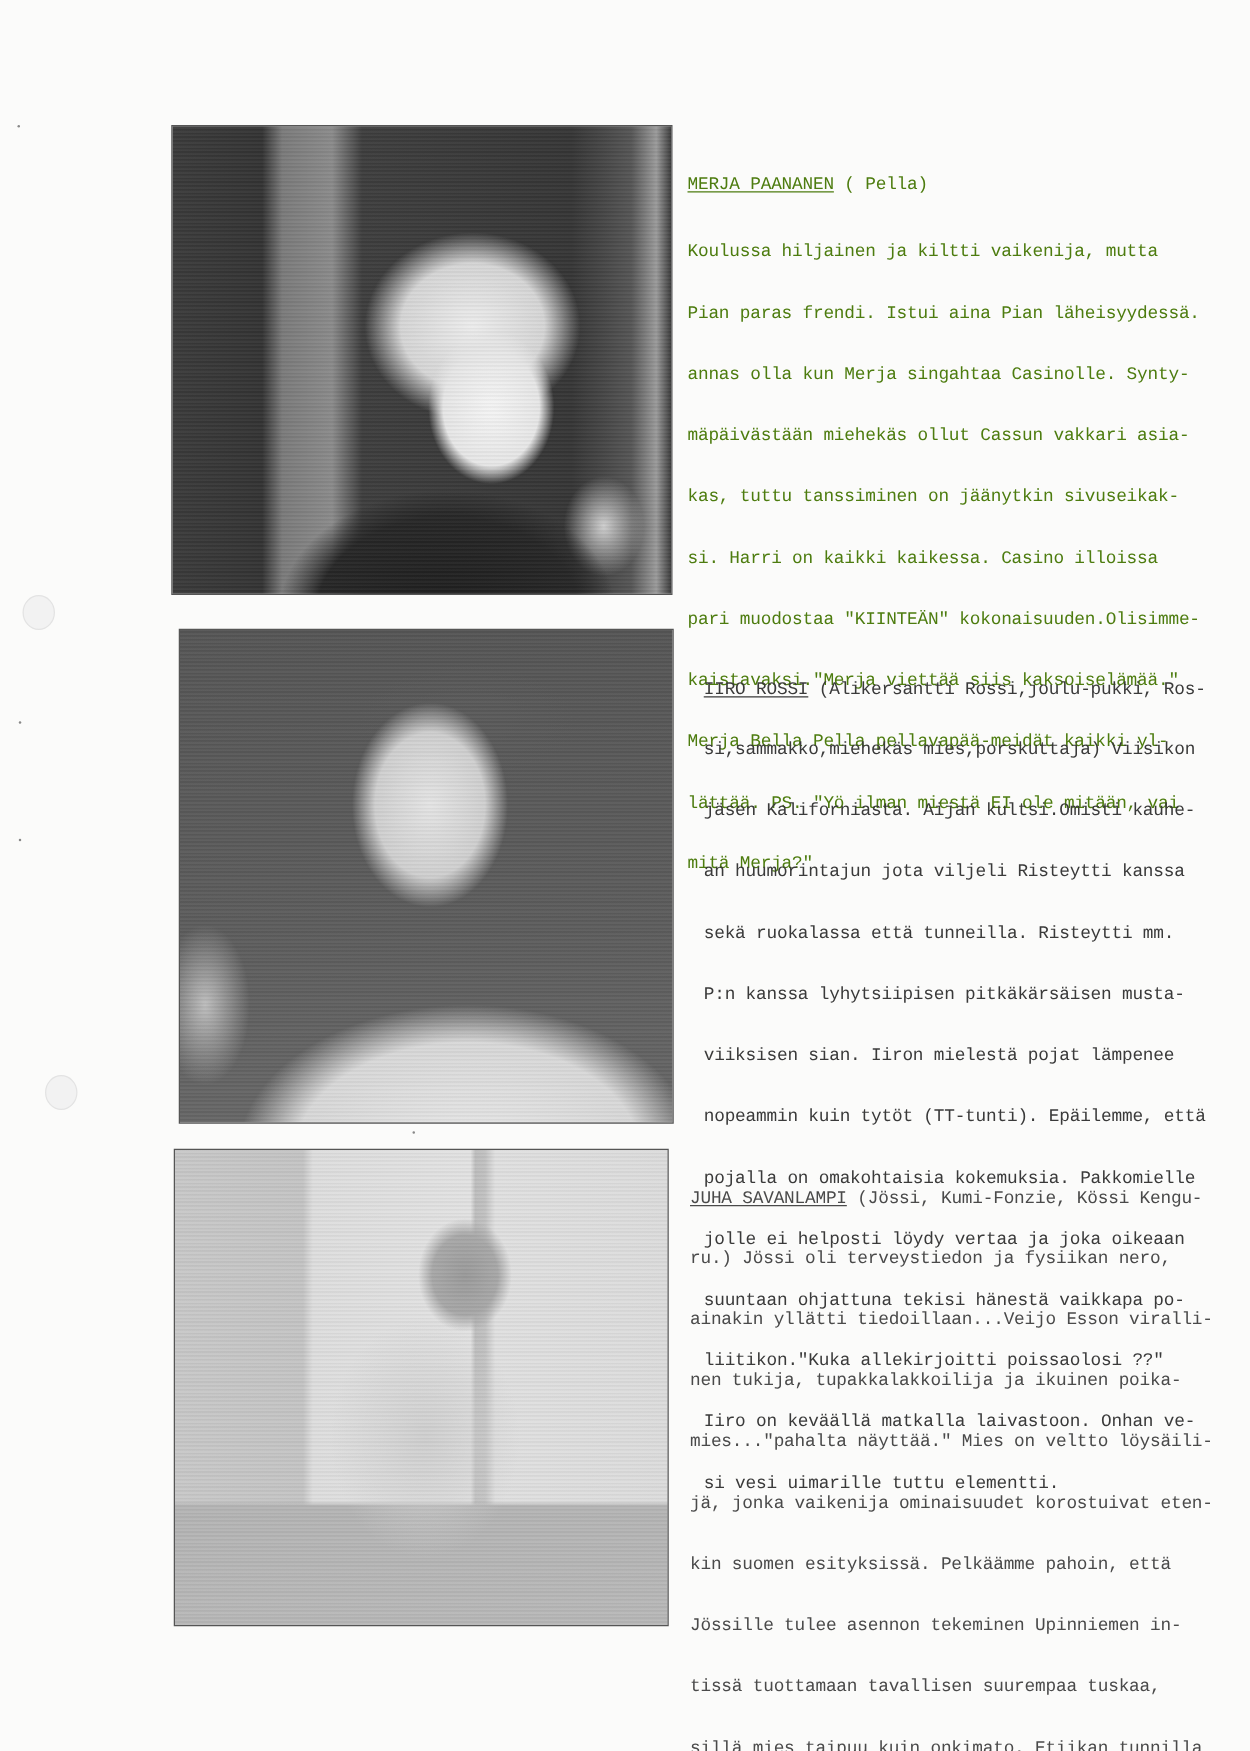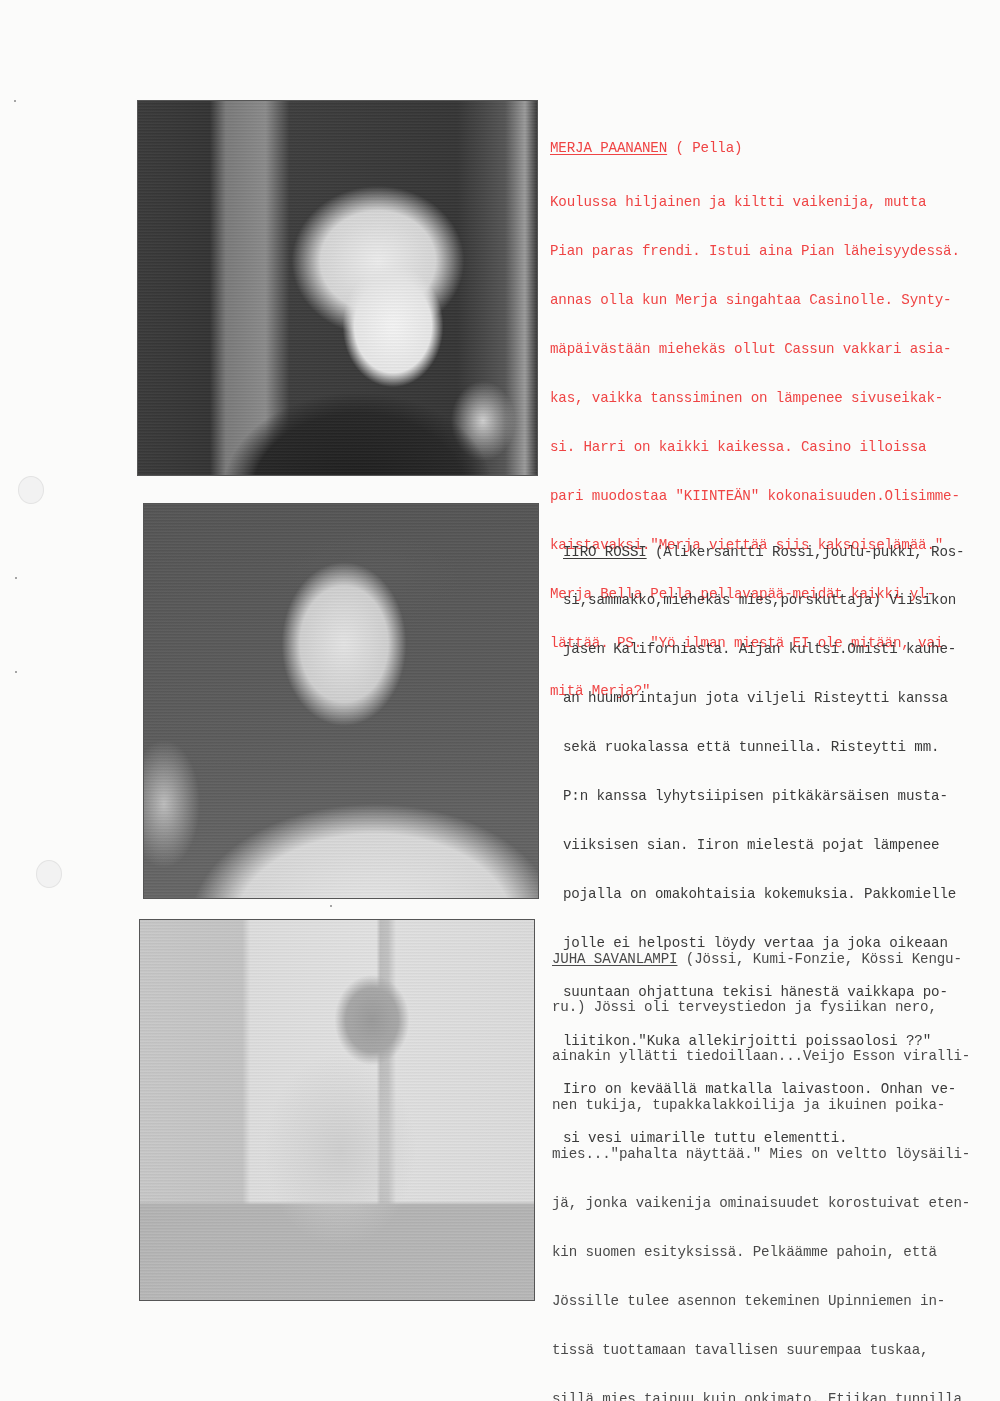--- a/index.html
+++ b/index.html
@@ -43,21 +43,21 @@
         radial-gradient(ellipse 95px 120px at 200px 230px, #cfcfcf 0%, rgba(0,0,0,0) 80%),
         linear-gradient(180deg, rgba(0,0,0,0) 0%, rgba(0,0,0,0) 74%, #b4b4b4 75%, #b8b8b8 100%),
         linear-gradient(90deg, #c8c8c8 0%, #c4c4c4 26%, #dedede 28%, #e2e2e2 60%, #bdbdbd 61%, #c2c2c2 63%, #e0e0e0 65%, #dcdcdc 100%);
     }
     .photo::after {
       content: ""; position: absolute; inset: 0;
       background: repeating-linear-gradient(0deg, rgba(255,255,255,0.04) 0px, rgba(255,255,255,0.04) 1px, rgba(0,0,0,0.04) 2px, rgba(0,0,0,0.04) 3px);
     }
     .entry {
       position: absolute; font-size: 14.2px; line-height: 16.3px;
-      white-space: pre; letter-spacing: -0.15px; color: #ef4444;
+      white-space: pre; letter-spacing: -0.15px; color: #4d7c0f;
     }
     .entry-1 { left: 550px; top: 107px; }
     .entry-2 { left: 563px; top: 511px; color: #3a3a3a; }
     .entry-3 { left: 552px; top: 918px; color: #4a4a4a; }
     .name { text-decoration: underline; text-underline-offset: 2px; }
     .line { display: block; }
     .heading-line { margin-bottom: 6px; }
   </style>
 </head>
 <body>
@@ -69,38 +69,39 @@
 <div class="speck" style="left:15px; top:671px;"></div>
 <div class="speck" style="left:330px; top:905px;"></div>
 
 <div class="photo photo-1"></div>
 <div class="entry entry-1">
   <span class="line heading-line"><span class="name">MERJA PAANANEN</span><span> ( Pella)</span></span>
   <span class="line">Koulussa hiljainen ja kiltti vaikenija, mutta</span>
   <span class="line">Pian paras frendi. Istui aina Pian läheisyydessä.</span>
   <span class="line">annas olla kun Merja singahtaa Casinolle. Synty-</span>
   <span class="line">mäpäivästään miehekäs ollut Cassun vakkari asia-</span>
-  <span class="line">kas, vaikka tanssiminen on lämpenee sivuseikak-</span>
+  <span class="line">kas, tuttu tanssiminen on jäänytkin sivuseikak-</span>
   <span class="line">si. Harri on kaikki kaikessa. Casino illoissa</span>
   <span class="line">pari muodostaa "KIINTEÄN" kokonaisuuden.Olisimme-</span>
   <span class="line">kaistavaksi."Merja viettää siis kaksoiselämää."</span>
   <span class="line">Merja Bella Pella pellavapää-meidät kaikki yl-</span>
   <span class="line">lättää. PS. "Yö ilman miestä EI ole mitään, vai</span>
   <span class="line">mitä Merja?"</span>
 </div>
 
 <div class="photo photo-2"></div>
 <div class="entry entry-2">
   <span class="line"><span class="name">IIRO ROSSI</span><span> (Alikersantti Rossi,joulu-pukki, Ros-</span></span>
   <span class="line">si,sammakko,miehekäs mies,porskuttaja) Viisikon</span>
   <span class="line">jäsen Kaliforniasta. Aijan kultsi.Omisti kauhe-</span>
   <span class="line">an huumorintajun jota viljeli Risteytti kanssa</span>
   <span class="line">sekä ruokalassa että tunneilla. Risteytti mm.</span>
   <span class="line">P:n kanssa lyhytsiipisen pitkäkärsäisen musta-</span>
   <span class="line">viiksisen sian. Iiron mielestä pojat lämpenee</span>
+  <span class="line">nopeammin kuin tytöt (TT-tunti). Epäilemme, että</span>
   <span class="line">pojalla on omakohtaisia kokemuksia. Pakkomielle</span>
   <span class="line">jolle ei helposti löydy vertaa ja joka oikeaan</span>
   <span class="line">suuntaan ohjattuna tekisi hänestä vaikkapa po-</span>
   <span class="line">liitikon."Kuka allekirjoitti poissaolosi ??"</span>
   <span class="line">Iiro on keväällä matkalla laivastoon. Onhan ve-</span>
   <span class="line">si vesi uimarille tuttu elementti.</span>
 </div>
 
 <div class="photo photo-3"></div>
 <div class="entry entry-3">

